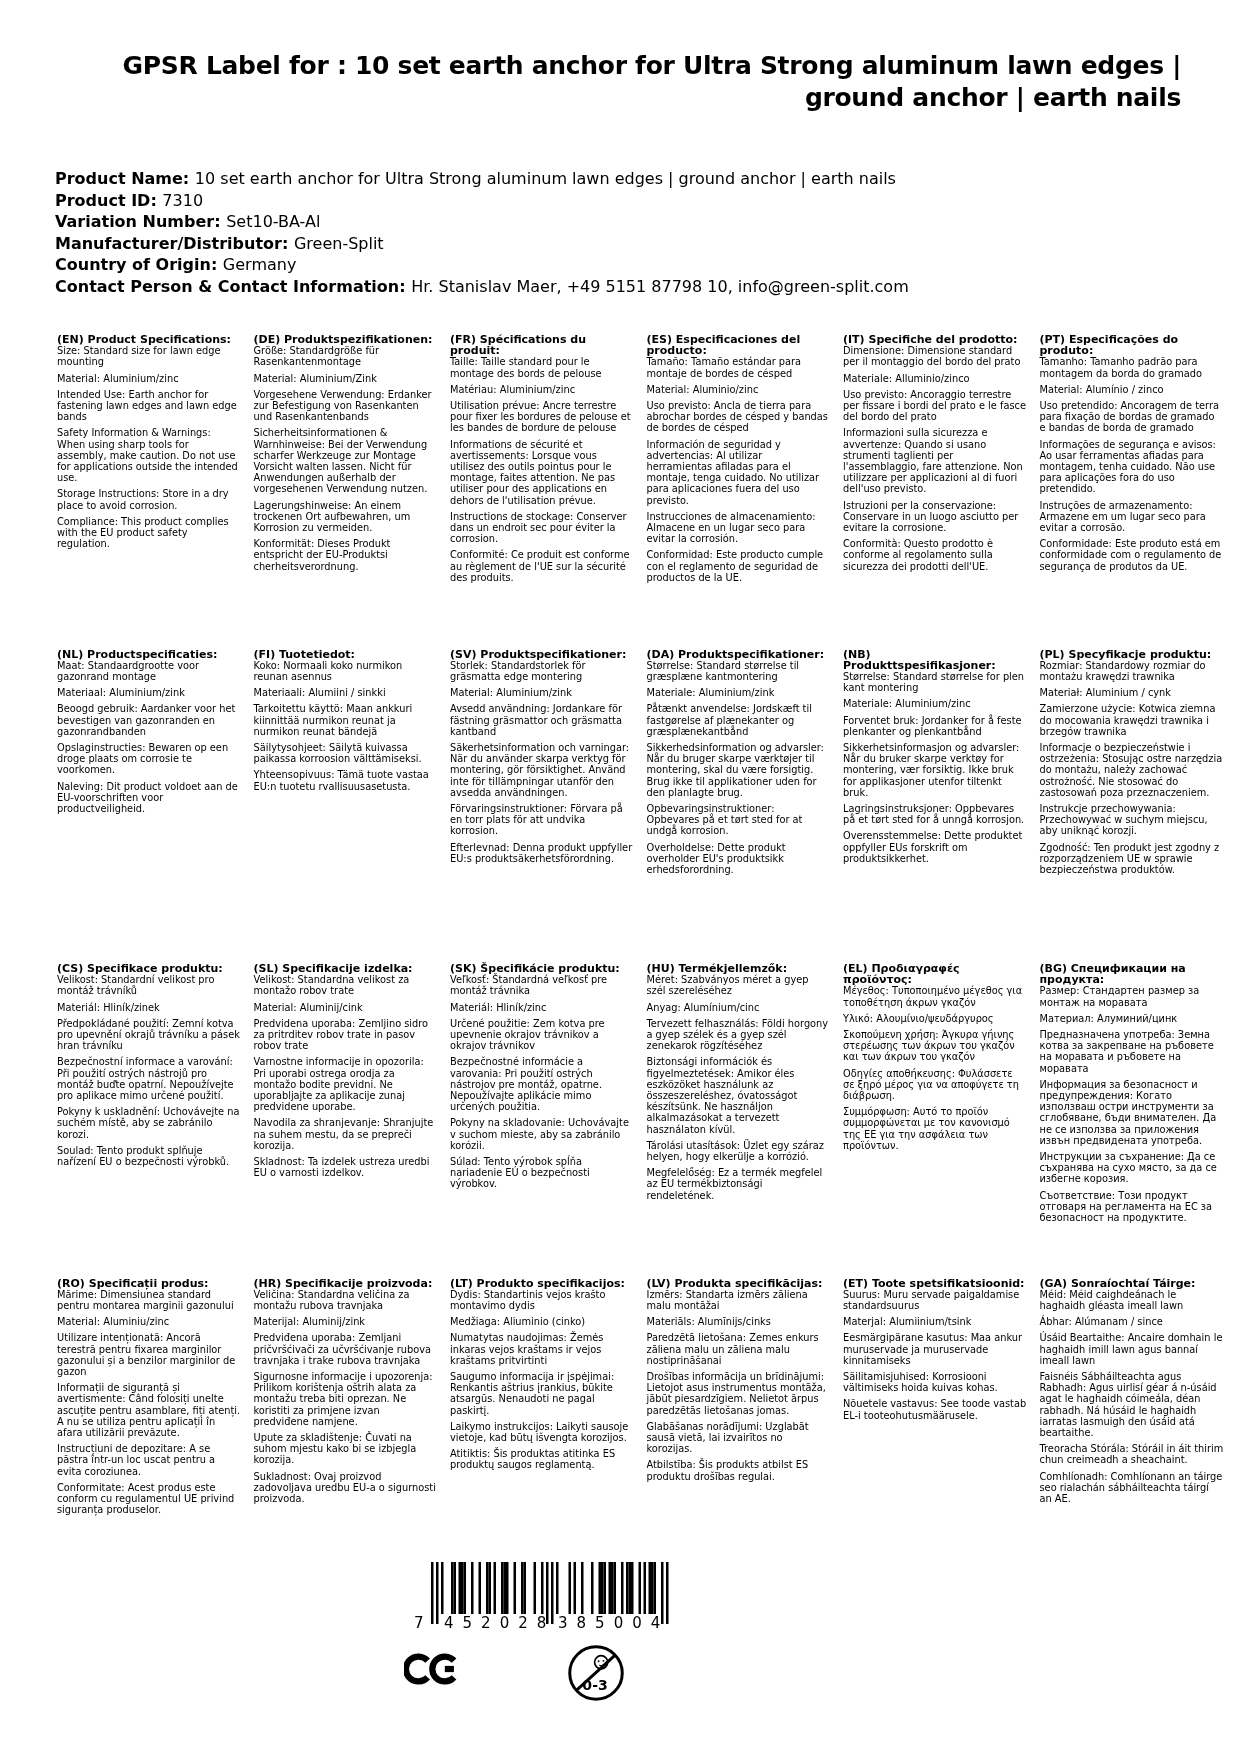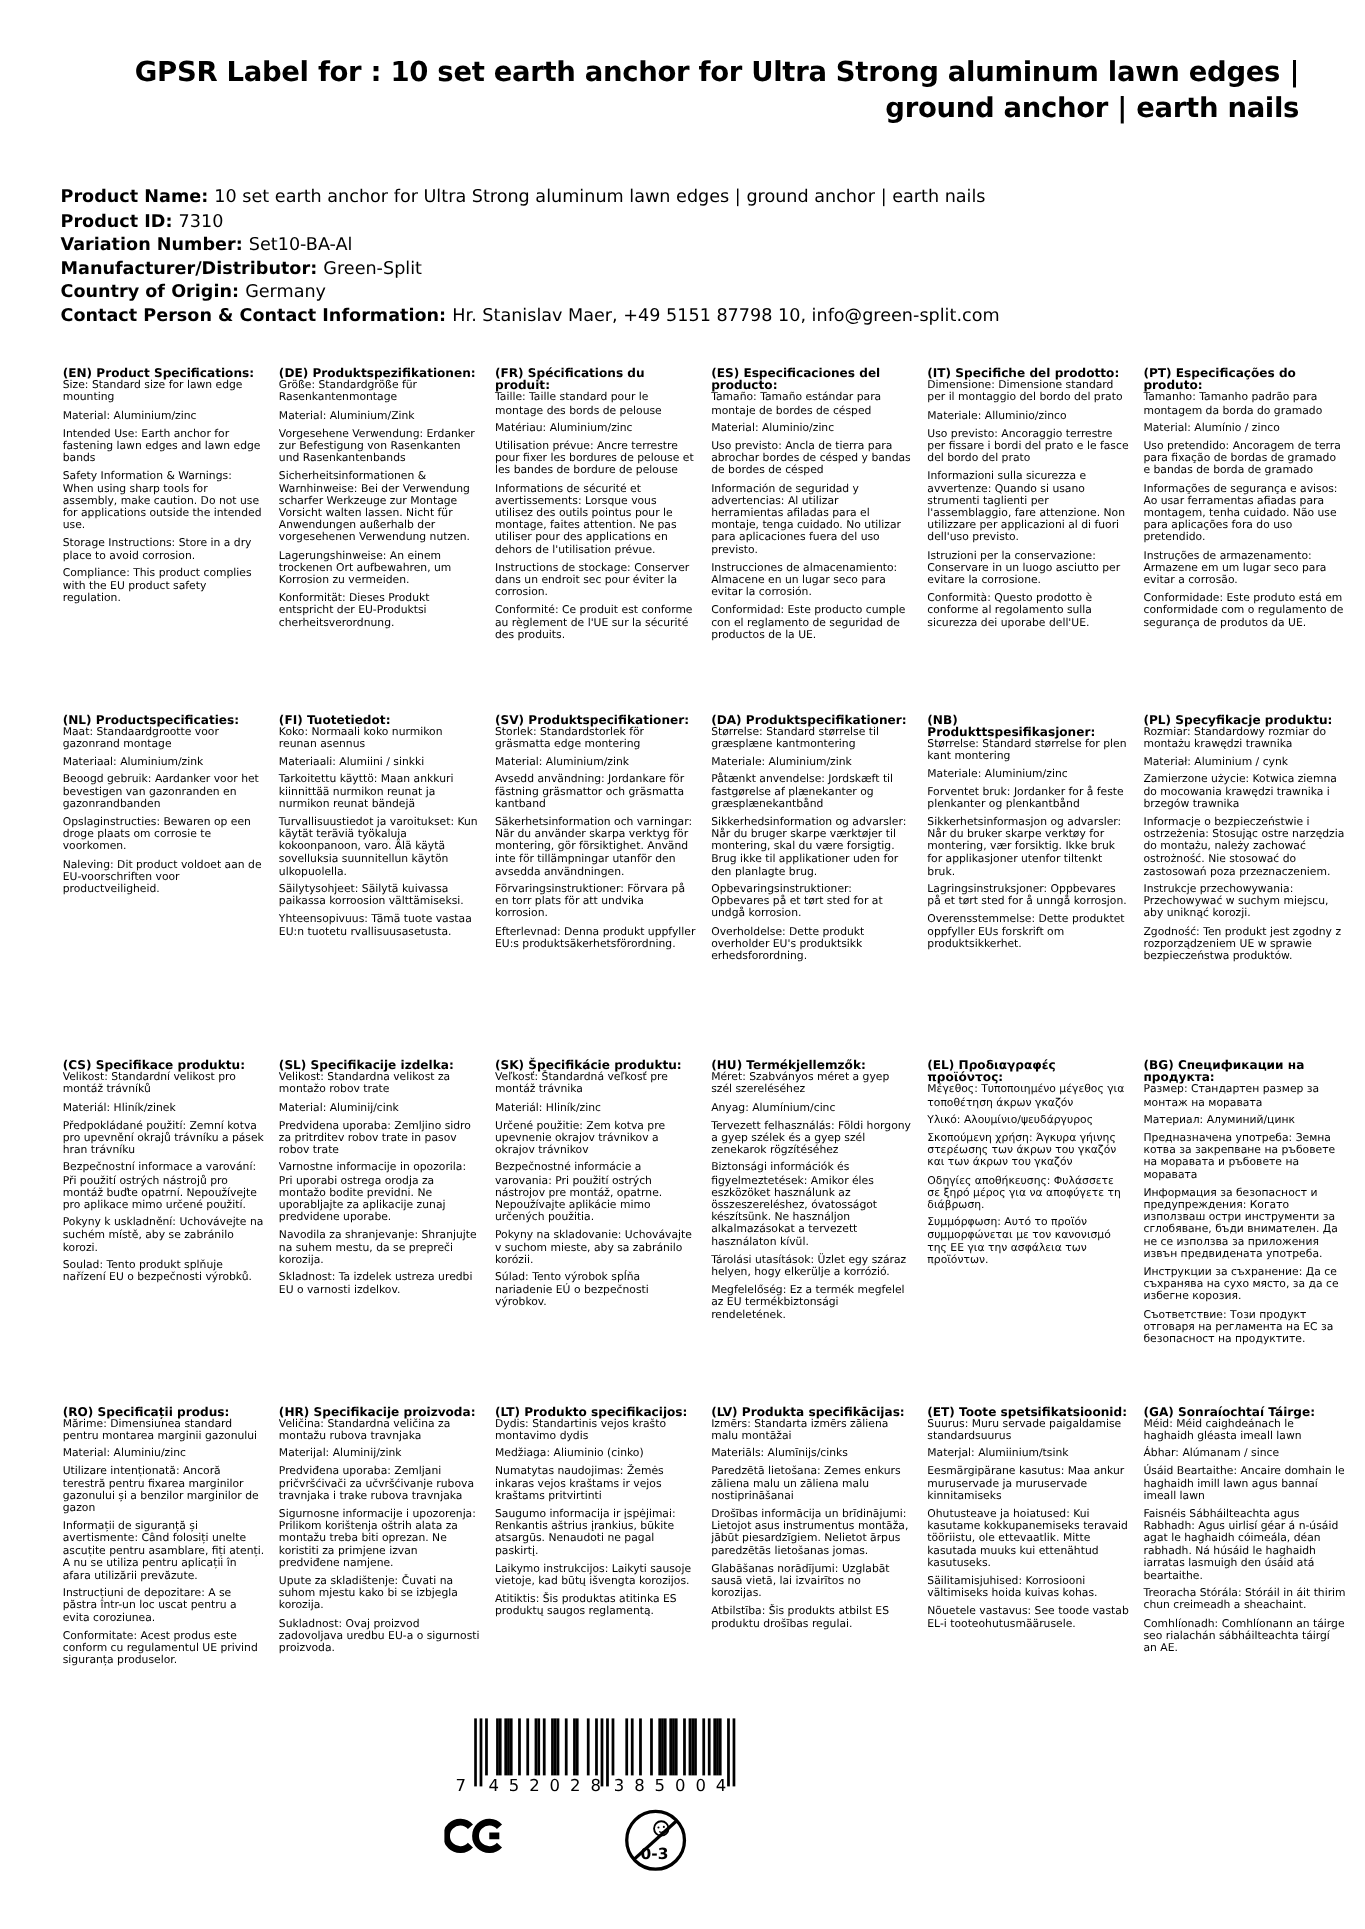--- a/index.html
+++ b/index.html
@@ -85,21 +85,21 @@
       <p>Instrucciones de almacenamiento: Almacene en un lugar seco para evitar la corrosión.</p>
       <p>Conformidad: Este producto cumple con el reglamento de seguridad de productos de la UE.</p>
     </div>
     <div class="block">
       <div class="block-heading">(IT) Specifiche del prodotto:</div>
       <p>Dimensione: Dimensione standard per il montaggio del bordo del prato</p>
       <p>Materiale: Alluminio/zinco</p>
       <p>Uso previsto: Ancoraggio terrestre per fissare i bordi del prato e le fasce del bordo del prato</p>
       <p>Informazioni sulla sicurezza e avvertenze: Quando si usano strumenti taglienti per l'assemblaggio, fare attenzione. Non utilizzare per applicazioni al di fuori dell'uso previsto.</p>
       <p>Istruzioni per la conservazione: Conservare in un luogo asciutto per evitare la corrosione.</p>
-      <p>Conformità: Questo prodotto è conforme al regolamento sulla sicurezza dei uporabe dell'UE.</p>
+      <p>Conformità: Questo prodotto è conforme al regolamento sulla sicurezza dei prodotti dell'UE.</p>
     </div>
     <div class="block">
       <div class="block-heading">(PT) Especificações do produto:</div>
       <p>Tamanho: Tamanho padrão para montagem da borda do gramado</p>
       <p>Material: Alumínio / zinco</p>
       <p>Uso pretendido: Ancoragem de terra para fixação de bordas de gramado e bandas de borda de gramado</p>
       <p>Informações de segurança e avisos: Ao usar ferramentas afiadas para montagem, tenha cuidado. Não use para aplicações fora do uso pretendido.</p>
       <p>Instruções de armazenamento: Armazene em um lugar seco para evitar a corrosão.</p>
       <p>Conformidade: Este produto está em conformidade com o regulamento de segurança de produtos da UE.</p>
     </div>
@@ -109,21 +109,20 @@
       <p>Materiaal: Aluminium/zink</p>
       <p>Beoogd gebruik: Aardanker voor het bevestigen van gazonranden en gazonrandbanden</p>
       <p>Opslaginstructies: Bewaren op een droge plaats om corrosie te voorkomen.</p>
       <p>Naleving: Dit product voldoet aan de EU-voorschriften voor productveiligheid.</p>
     </div>
     <div class="block">
       <div class="block-heading">(FI) Tuotetiedot:</div>
       <p>Koko: Normaali koko nurmikon reunan asennus</p>
       <p>Materiaali: Alumiini / sinkki</p>
       <p>Tarkoitettu käyttö: Maan ankkuri kiinnittää nurmikon reunat ja nurmikon reunat bändejä</p>
-      <p>Turvallisuustiedot ja varoitukset: Kun käytät teräviä työkaluja kokoonpanoon, varo. Älä käytä sovelluksia suunnitellun käytön ulkopuolella.</p>
       <p>Säilytysohjeet: Säilytä kuivassa paikassa korroosion välttämiseksi.</p>
       <p>Yhteensopivuus: Tämä tuote vastaa EU:n tuotetu rvallisuusasetusta.</p>
     </div>
     <div class="block">
       <div class="block-heading">(SV) Produktspecifikationer:</div>
       <p>Storlek: Standardstorlek för gräsmatta edge montering</p>
       <p>Material: Aluminium/zink</p>
       <p>Avsedd användning: Jordankare för fästning gräsmattor och gräsmatta kantband</p>
       <p>Säkerhetsinformation och varningar: När du använder skarpa verktyg för montering, gör försiktighet. Använd inte för tillämpningar utanför den avsedda användningen.</p>
       <p>Förvaringsinstruktioner: Förvara på en torr plats för att undvika korrosion.</p>
@@ -243,21 +242,20 @@
       <p>Paredzētā lietošana: Zemes enkurs zāliena malu un zāliena malu nostiprināšanai</p>
       <p>Drošības informācija un brīdinājumi: Lietojot asus instrumentus montāža, jābūt piesardzīgiem. Nelietot ārpus paredzētās lietošanas jomas.</p>
       <p>Glabāšanas norādījumi: Uzglabāt sausā vietā, lai izvairītos no korozijas.</p>
       <p>Atbilstība: Šis produkts atbilst ES produktu drošības regulai.</p>
     </div>
     <div class="block">
       <div class="block-heading">(ET) Toote spetsifikatsioonid:</div>
       <p>Suurus: Muru servade paigaldamise standardsuurus</p>
       <p>Materjal: Alumiinium/tsink</p>
       <p>Eesmärgipärane kasutus: Maa ankur muruservade ja muruservade kinnitamiseks</p>
-      <p>Ohutusteave ja hoiatused: Kui kasutame kokkupanemiseks teravaid tööriistu, ole ettevaatlik. Mitte kasutada muuks kui ettenähtud kasutuseks.</p>
       <p>Säilitamisjuhised: Korrosiooni vältimiseks hoida kuivas kohas.</p>
       <p>Nõuetele vastavus: See toode vastab EL-i tooteohutusmäärusele.</p>
     </div>
     <div class="block">
       <div class="block-heading">(GA) Sonraíochtaí Táirge:</div>
       <p>Méid: Méid caighdeánach le haghaidh gléasta imeall lawn</p>
       <p>Ábhar: Alúmanam / since</p>
       <p>Úsáid Beartaithe: Ancaire domhain le haghaidh imill lawn agus bannaí imeall lawn</p>
       <p>Faisnéis Sábháilteachta agus Rabhadh: Agus uirlisí géar á n-úsáid agat le haghaidh cóimeála, déan rabhadh. Ná húsáid le haghaidh iarratas lasmuigh den úsáid atá beartaithe.</p>
       <p>Treoracha Stórála: Stóráil in áit thirim chun creimeadh a sheachaint.</p>

